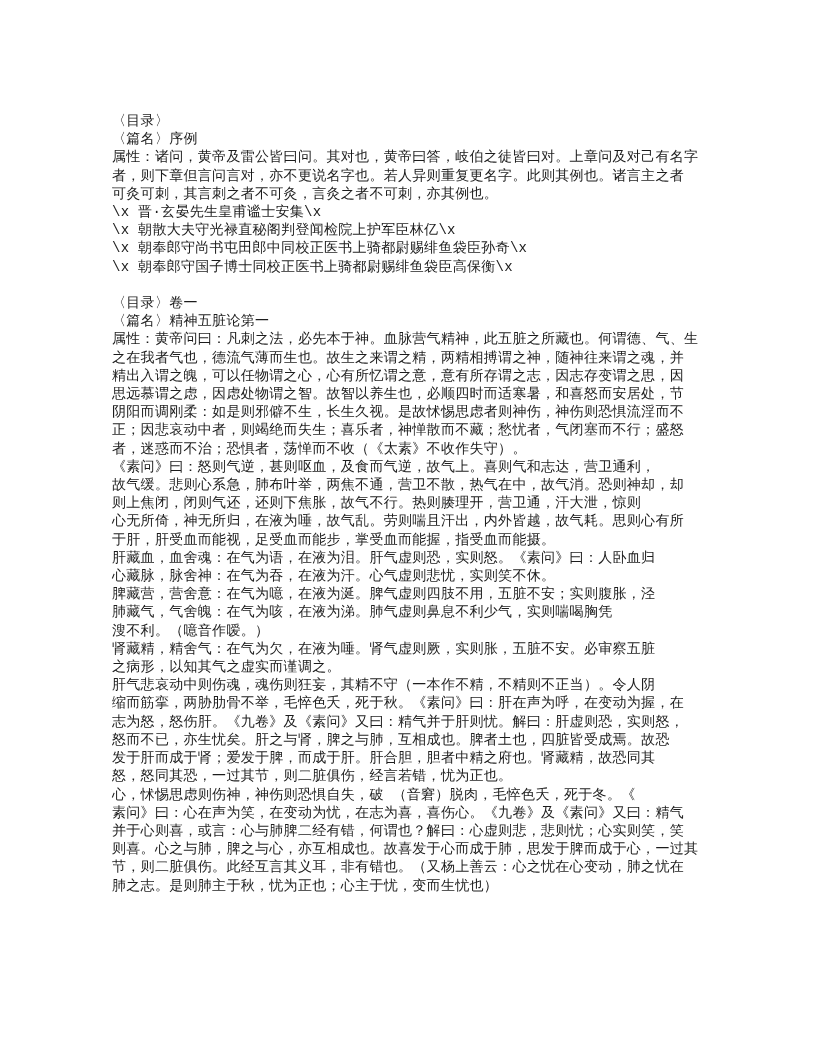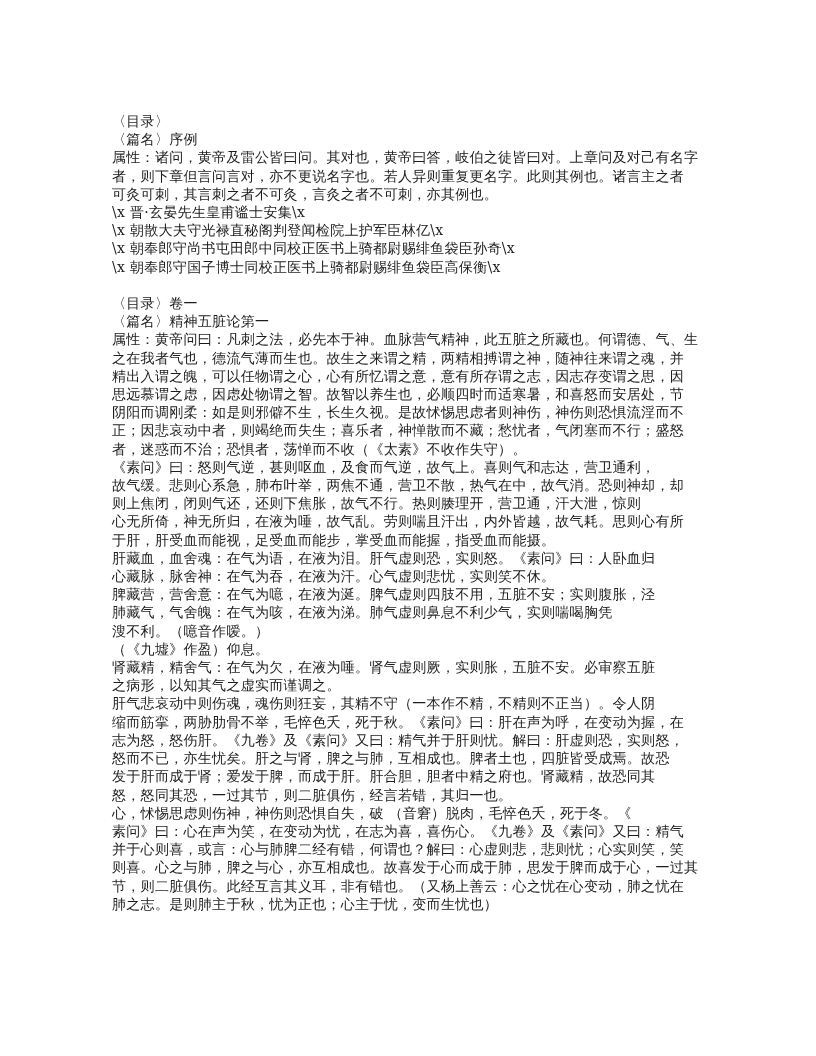--- a/index.html
+++ b/index.html
@@ -24,20 +24,21 @@
   .text-block {
     width: 664px;
     color: #1c1c1c;
     font-size: 14px;
     line-height: 18.2px;
   }
   .line {
     white-space: pre;
     min-height: 18.2px;
     letter-spacing: 0.3px;
+    font-family: Liberation Mono, monospace;
   }
 </style>
 </head>
 <body>
 
 <div class="page">
   <div class="text-block" style="color: rgb(28, 28, 28);">
       <div class="line">〈目录〉</div>
       <div class="line">〈篇名〉序例</div>
       <div class="line">属性：诸问，黄帝及雷公皆曰问。其对也，黄帝曰答，岐伯之徒皆曰对。上章问及对己有名字</div>
@@ -60,29 +61,28 @@
       <div class="line">《素问》曰：怒则气逆，甚则呕血，及食而气逆，故气上。喜则气和志达，营卫通利，</div>
       <div class="line">故气缓。悲则心系急，肺布叶举，两焦不通，营卫不散，热气在中，故气消。恐则神却，却</div>
       <div class="line">则上焦闭，闭则气还，还则下焦胀，故气不行。热则腠理开，营卫通，汗大泄，惊则</div>
       <div class="line">心无所倚，神无所归，在液为唾，故气乱。劳则喘且汗出，内外皆越，故气耗。思则心有所</div>
       <div class="line">于肝，肝受血而能视，足受血而能步，掌受血而能握，指受血而能摄。</div>
       <div class="line">肝藏血，血舍魂：在气为语，在液为泪。肝气虚则恐，实则怒。《素问》曰：人卧血归</div>
       <div class="line">心藏脉，脉舍神：在气为吞，在液为汗。心气虚则悲忧，实则笑不休。</div>
       <div class="line">脾藏营，营舍意：在气为噫，在液为涎。脾气虚则四肢不用，五脏不安；实则腹胀，泾</div>
       <div class="line">肺藏气，气舍魄：在气为咳，在液为涕。肺气虚则鼻息不利少气，实则喘喝胸凭</div>
       <div class="line">溲不利。（噫音作嗳。）</div>
-      <div class="line">（《九墟》作盈）仰息。</div>
       <div class="line">肾藏精，精舍气：在气为欠，在液为唾。肾气虚则厥，实则胀，五脏不安。必审察五脏</div>
       <div class="line">之病形，以知其气之虚实而谨调之。</div>
       <div class="line">肝气悲哀动中则伤魂，魂伤则狂妄，其精不守（一本作不精，不精则不正当）。令人阴</div>
       <div class="line">缩而筋挛，两胁肋骨不举，毛悴色夭，死于秋。《素问》曰：肝在声为呼，在变动为握，在</div>
       <div class="line">志为怒，怒伤肝。《九卷》及《素问》又曰：精气并于肝则忧。解曰：肝虚则恐，实则怒，</div>
       <div class="line">怒而不已，亦生忧矣。肝之与肾，脾之与肺，互相成也。脾者土也，四脏皆受成焉。故恐</div>
       <div class="line">发于肝而成于肾；爱发于脾，而成于肝。肝合胆，胆者中精之府也。肾藏精，故恐同其</div>
-      <div class="line">怒，怒同其恐，一过其节，则二脏俱伤，经言若错，其归一也。</div>
+      <div class="line">怒，怒同其恐，一过其节，则二脏俱伤，经言若错，忧为正也。</div>
       <div class="line">心，怵惕思虑则伤神，神伤则恐惧自失，破 （音窘）脱肉，毛悴色夭，死于冬。《</div>
       <div class="line">素问》曰：心在声为笑，在变动为忧，在志为喜，喜伤心。《九卷》及《素问》又曰：精气</div>
       <div class="line">并于心则喜，或言：心与肺脾二经有错，何谓也？解曰：心虚则悲，悲则忧；心实则笑，笑</div>
       <div class="line">则喜。心之与肺，脾之与心，亦互相成也。故喜发于心而成于肺，思发于脾而成于心，一过其</div>
       <div class="line">节，则二脏俱伤。此经互言其义耳，非有错也。（又杨上善云：心之忧在心变动，肺之忧在</div>
       <div class="line">肺之志。是则肺主于秋，忧为正也；心主于忧，变而生忧也）</div>
     </div>
 </div>
 
 </body></html>

